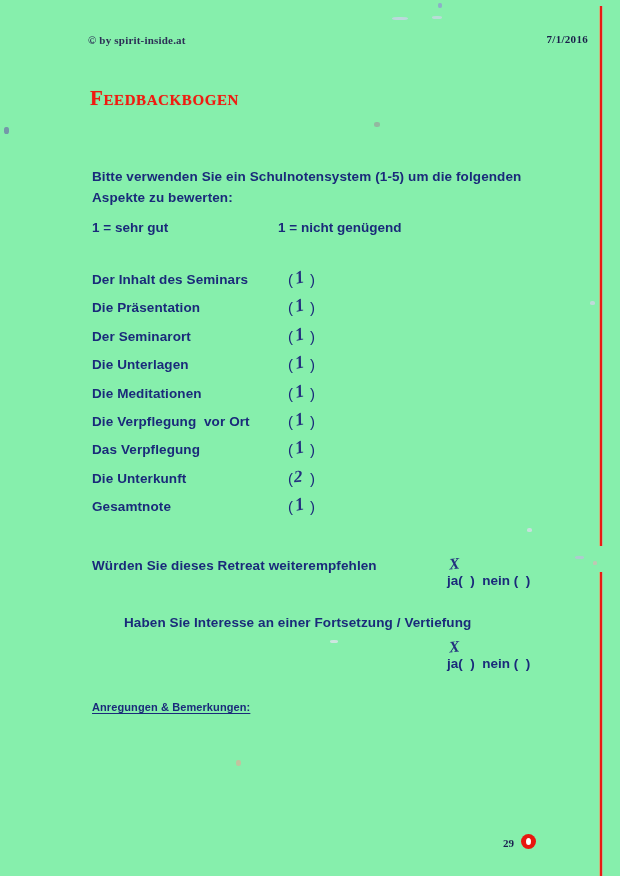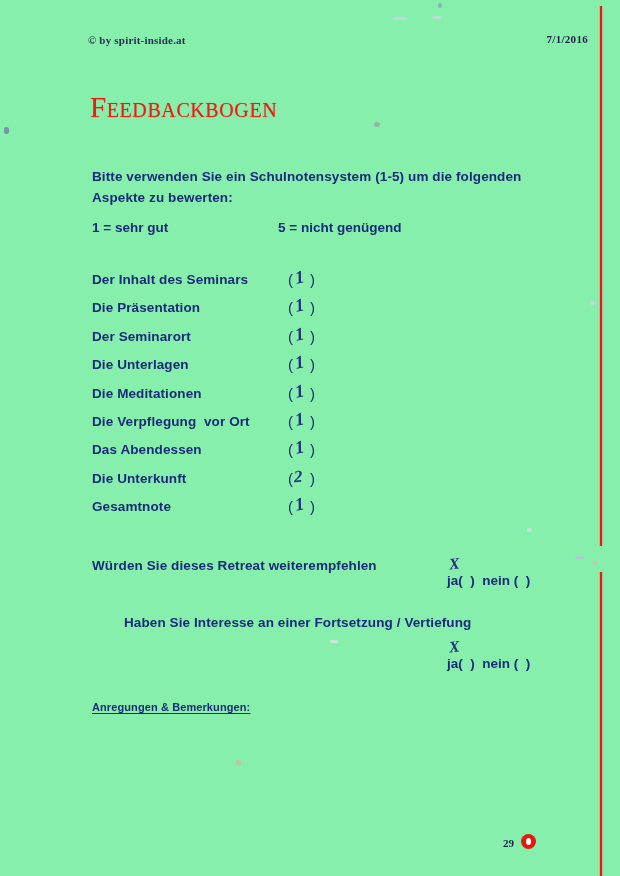--- a/index.html
+++ b/index.html
@@ -78,22 +78,22 @@
     letter-spacing: .3px;
     color: #1a1f4a;
     margin-left: 48px;
   }
 
   
   .doc-title {
     position: absolute;
     left: 90px; top: 72px;
     font-family: "Liberation Serif", serif;
-    font-size: 29px;
-    font-weight: normal;
+    font-size: 21px;
+    font-weight: bold;
     font-variant: small-caps;
     letter-spacing: .6px;
     color: #f01a10;
     text-shadow: 0 0 1px rgba(240,26,16,.45);
   }
 
   
   .intro {
     position: absolute;
     left: 92px; top: 166px;
@@ -240,21 +240,21 @@
   <div class="speck speck-body-c"></div>
 
   <div class="copyright">© by spirit-inside.at</div>
   <div class="doc-date">7/1/2016</div>
 
   <h1 class="doc-title">Feedbackbogen</h1>
 
   <div class="intro">Bitte verwenden Sie ein Schulnotensystem (1-5) um die folgenden Aspekte zu bewerten:</div>
   <div class="scale">
     <span class="col-a">1 = sehr gut</span>
-    <span class="col-b">5 = nicht genügend</span>
+    <span class="col-b">1 = nicht genügend</span>
   </div>
 
   <div class="ratings">
 
     <div class="rating-row">
       <span class="aspect">Der Inhalt des Seminars</span>
       <span class="paren">( )</span>
       <span class="mark">1</span>
     </div>
 
@@ -282,21 +282,21 @@
       <span class="mark">1</span>
     </div>
 
     <div class="rating-row">
       <span class="aspect">Die Verpflegung  vor Ort</span>
       <span class="paren">( )</span>
       <span class="mark">1</span>
     </div>
 
     <div class="rating-row">
-      <span class="aspect">Das Abendessen</span>
+      <span class="aspect">Das Verpflegung</span>
       <span class="paren">( )</span>
       <span class="mark">1</span>
     </div>
 
     <div class="rating-row">
       <span class="aspect">Die Unterkunft</span>
       <span class="paren">( )</span>
       <span class="mark two">2</span>
     </div>
 

